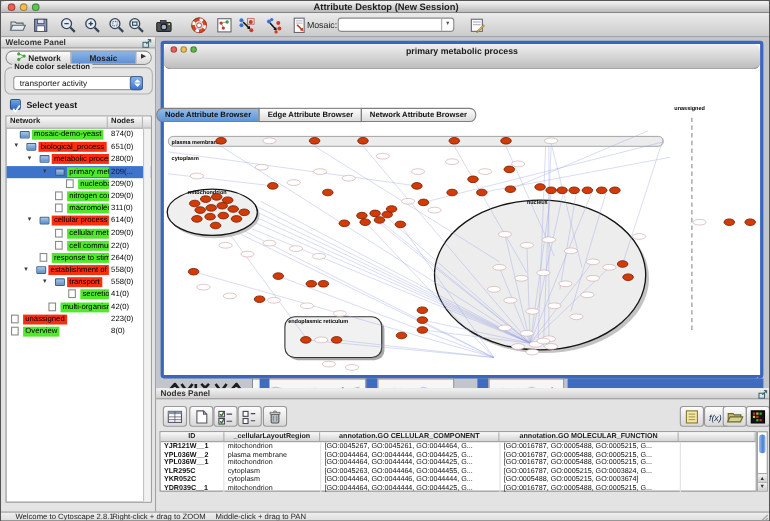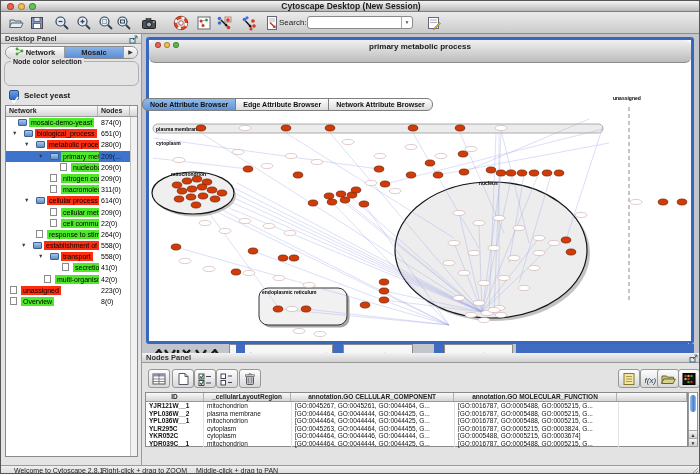--- a/index.html
+++ b/index.html
@@ -85,21 +85,21 @@
 </style>
 </head>
 <body>
 
 <div id="win">
 
   <div id="titlebar">
     <span class="tl t-red"></span>
     <span class="tl t-yel"></span>
     <span class="tl t-grn"></span>
-    <div id="win-title">Cytoscape Desktop (New Session)</div>
+    <div id="win-title">Attribute Desktop (New Session)</div>
   </div>
 
   <div id="toolbar">
     <svg class="tbi" style="left:7px" viewBox="0 0 16 16">
         <path d="M2 12 V5 h4 l1 1 h6 v2" fill="#d8dce6" stroke="#566" stroke-width="1"></path>
         <path d="M1.5 12.5 L3.5 8 h11.5 l-2 4.5 z" fill="#e9ecf4" stroke="#566" stroke-width="1"></path>
       </svg>
     <svg class="tbi" style="left:28px" viewBox="0 0 16 16">
         <rect x="2.5" y="2.5" width="11" height="11" fill="#8699bd" stroke="#445"></rect>
         <rect x="5" y="2.5" width="6" height="4" fill="#dfe4ee" stroke="#445" stroke-width=".7"></rect>
@@ -164,53 +164,60 @@
         <circle cx="13" cy="11" r="1.8" fill="#cf3a22"></circle>
         <circle cx="10" cy="14" r="1.5" fill="#cf3a22"></circle>
       </svg>
     <svg class="tbi" style="left:263px" viewBox="0 0 16 16">
         <rect x="3.5" y="1.5" width="9" height="13" fill="#fff" stroke="#667"></rect>
         <line x1="5" y1="4" x2="11" y2="4" stroke="#99a" stroke-width=".7"></line>
         <line x1="5" y1="6" x2="11" y2="6" stroke="#99a" stroke-width=".7"></line>
         <path d="M6 7.5 L11 12.5" stroke="#c23b20" stroke-width="1.6"></path>
         <path d="M11.8 13.2 l-3.2 -.6 l2.6 -2.6 z" fill="#c23b20"></path>
       </svg>
-    <span id="search-label">Search:</span>
+    <span id="search-label">Mosaic:</span>
     <div id="search-box" title="">
       <span id="search-arrow">▼</span>
     </div>
     <svg class="tbi" style="left:425px" viewBox="0 0 16 16">
         <rect x="2.5" y="2.5" width="10" height="11" fill="#fff" stroke="#667"></rect>
         <line x1="4" y1="5" x2="11" y2="5" stroke="#99a" stroke-width=".8"></line>
         <line x1="4" y1="7.5" x2="11" y2="7.5" stroke="#99a" stroke-width=".8"></line>
         <path d="M8 13 L13.5 7.5 l1 1 L9 14 l-1.6 .6 z" fill="#e0b64c" stroke="#776022" stroke-width=".5"></path>
       </svg>
   </div>
 
   <div id="cpanel">
     <div class="panel-head">
-      <span>Desktop Panel</span>
+      <span>Welcome Panel</span>
       <svg class="float-ic" width="9" height="9">
           <rect x="1" y="3.5" width="5" height="4.5" fill="#dde4ee" stroke="#467"></rect>
           <path d="M4 5 L8 1 M8 1 h-2.6 M8 1 v2.6" stroke="#467" fill="none"></path>
         </svg>
     </div>
     <div id="cp-tabs">
       <div class="cp-tab"><svg class="nico" width="9" height="9">
             <line x1="2" y1="2" x2="7" y2="4" stroke="#3a8a2e" stroke-width=".7"></line>
             <line x1="2" y1="7" x2="7" y2="4" stroke="#3a8a2e" stroke-width=".7"></line>
             <circle cx="2" cy="2" r="1.4" fill="#44a534"></circle>
             <circle cx="7" cy="4" r="1.4" fill="#44a534"></circle>
             <circle cx="2" cy="7" r="1.4" fill="#44a534"></circle>
           </svg><span>Network</span></div>
       <div class="cp-tab sel"><span>Mosaic</span></div>
       <div id="cp-tab-arrow">▶</div>
     </div>
     <div id="cp-group">
       <span id="cp-group-label">Node color selection</span>
+      <div id="combo">
+        <span>transporter activity</span>
+        <span id="combo-step">
+            <i class="up"></i>
+            <i class="dn"></i>
+          </span>
+      </div>
     </div>
     <div id="cb-row">
       <span id="cb-box"><svg width="10" height="10">
             <polyline points="2,5 4,7.5 8,2" fill="none" stroke="#fff" stroke-width="1.6"></polyline>
           </svg></span>
       <span id="cb-label">Select yeast</span>
     </div>
     <div id="tree">
       <div id="tree-head">
         <span id="th-net">Network</span>

